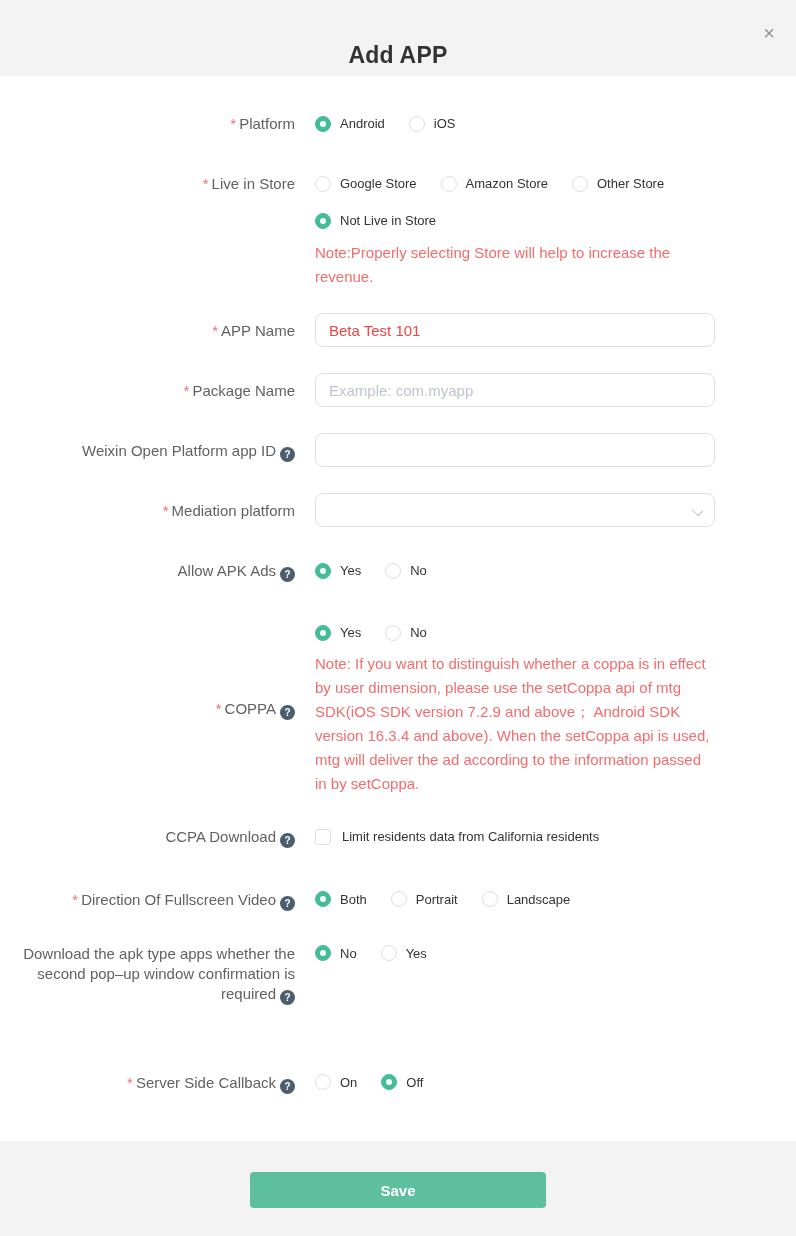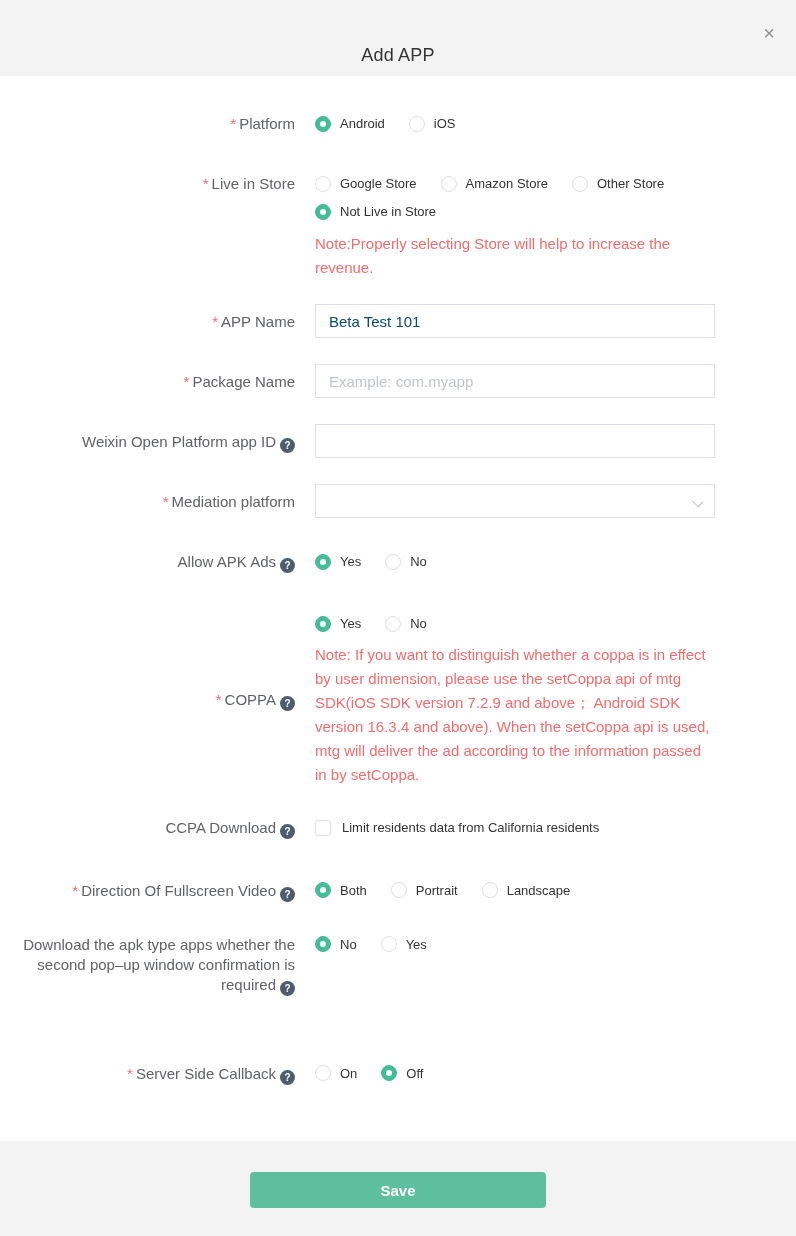--- a/index.html
+++ b/index.html
@@ -4,21 +4,21 @@
 <style>
   * { margin:0; padding:0; box-sizing:border-box; }
   html,body { background:#fff; }
   body { font-family:"Liberation Sans","DejaVu Sans",sans-serif; }
 
   .modal { width:796px; height:1236px; background:#fff; position:relative; overflow:hidden; }
 
   
   .modal-header { height:76px; background:#f3f3f4; position:relative;
                   display:flex; align-items:center; justify-content:center; }
-  .modal-title { font-size:18px; font-weight:400; color:#333; letter-spacing:.2px;margin-top:35px; }
+  .modal-title { font-size:23px; font-weight:700; color:#333; letter-spacing:.2px;margin-top:35px; }
   .close-btn { position:absolute; right:16px; top:22px; width:22px; height:22px;
                font-size:20px; line-height:22px; text-align:center; color:#909399;
                cursor:pointer; font-weight:400; }
 
   
   .modal-body { padding-top:38px; }
 
   .form-row { display:flex; align-items:flex-start; }
   .row-label { width:315px; min-width:315px; text-align:right; padding-right:20px;
                font-size:15px; color:#606266; line-height:19px; }
@@ -48,42 +48,42 @@
                   width:6px; height:6px; border-radius:50%; background:#fff;
                   transform:translate(-50%,-50%); }
   .opt-label { font-size:13px; color:#333; line-height:19px; }
 
   
   .checkbox-wrap { display:inline-flex; align-items:center; cursor:pointer; }
   .checkbox-box { width:16px; height:16px; border:1px solid #dcdfe6; border-radius:3px;
                   background:#fff; margin-right:11px; flex:none; }
 
   
-  .text-input { width:400px; height:34px; border:1px solid #dcdfe6; border-radius:0;
-                padding:0 13px; font-size:15px; color:#0c4a6e; outline:none;
+  .text-input { width:400px; height:34px; border:1px solid #dcdfe6; border-radius:8px;
+                padding:0 13px; font-size:15px; color:#ef4444; outline:none;
                 font-family:"Liberation Sans","DejaVu Sans",sans-serif; background:#fff; }
   .text-input::placeholder { color:#c0c4cc; }
   .select-wrap { position:relative; width:400px; }
   .select-wrap .text-input { padding-right:32px; cursor:pointer; }
   .chevron { position:absolute; right:13px; top:13px; width:9px; height:9px;
              border-right:1.5px solid #b5bac2; border-bottom:1.5px solid #b5bac2;
              transform:rotate(45deg) scale(1,0.8); transform-origin:center; pointer-events:none; }
 
   
   .help-icon { display:inline-block; width:15px; height:15px; border-radius:50%;
                background:#4d5d6e; color:#fff; font-size:10px; font-weight:700;
                line-height:15px; text-align:center; vertical-align:-2px; margin-left:4px;
                cursor:pointer; }
 
   
   .note { color:#f56c6c; font-size:15px; line-height:24px; margin-top:11px; }
   .note-coppa { margin-top:10px; }
 
   
-  .live-line2 { margin-top:9px; }
+  .live-line2 { margin-top:18px; }
 
   
   .dl-label { line-height:20px; }
 
   
   .modal-footer { position:absolute; left:0; right:0; bottom:0; height:95px;
                   background:#f3f3f4; }
   .save-btn { display:block; width:296px; height:36px; margin:31px auto 0 auto;
               background:#5dbf9e; border:none; border-radius:4px; color:#fff;
               font-size:15px; font-weight:700; cursor:pointer;

